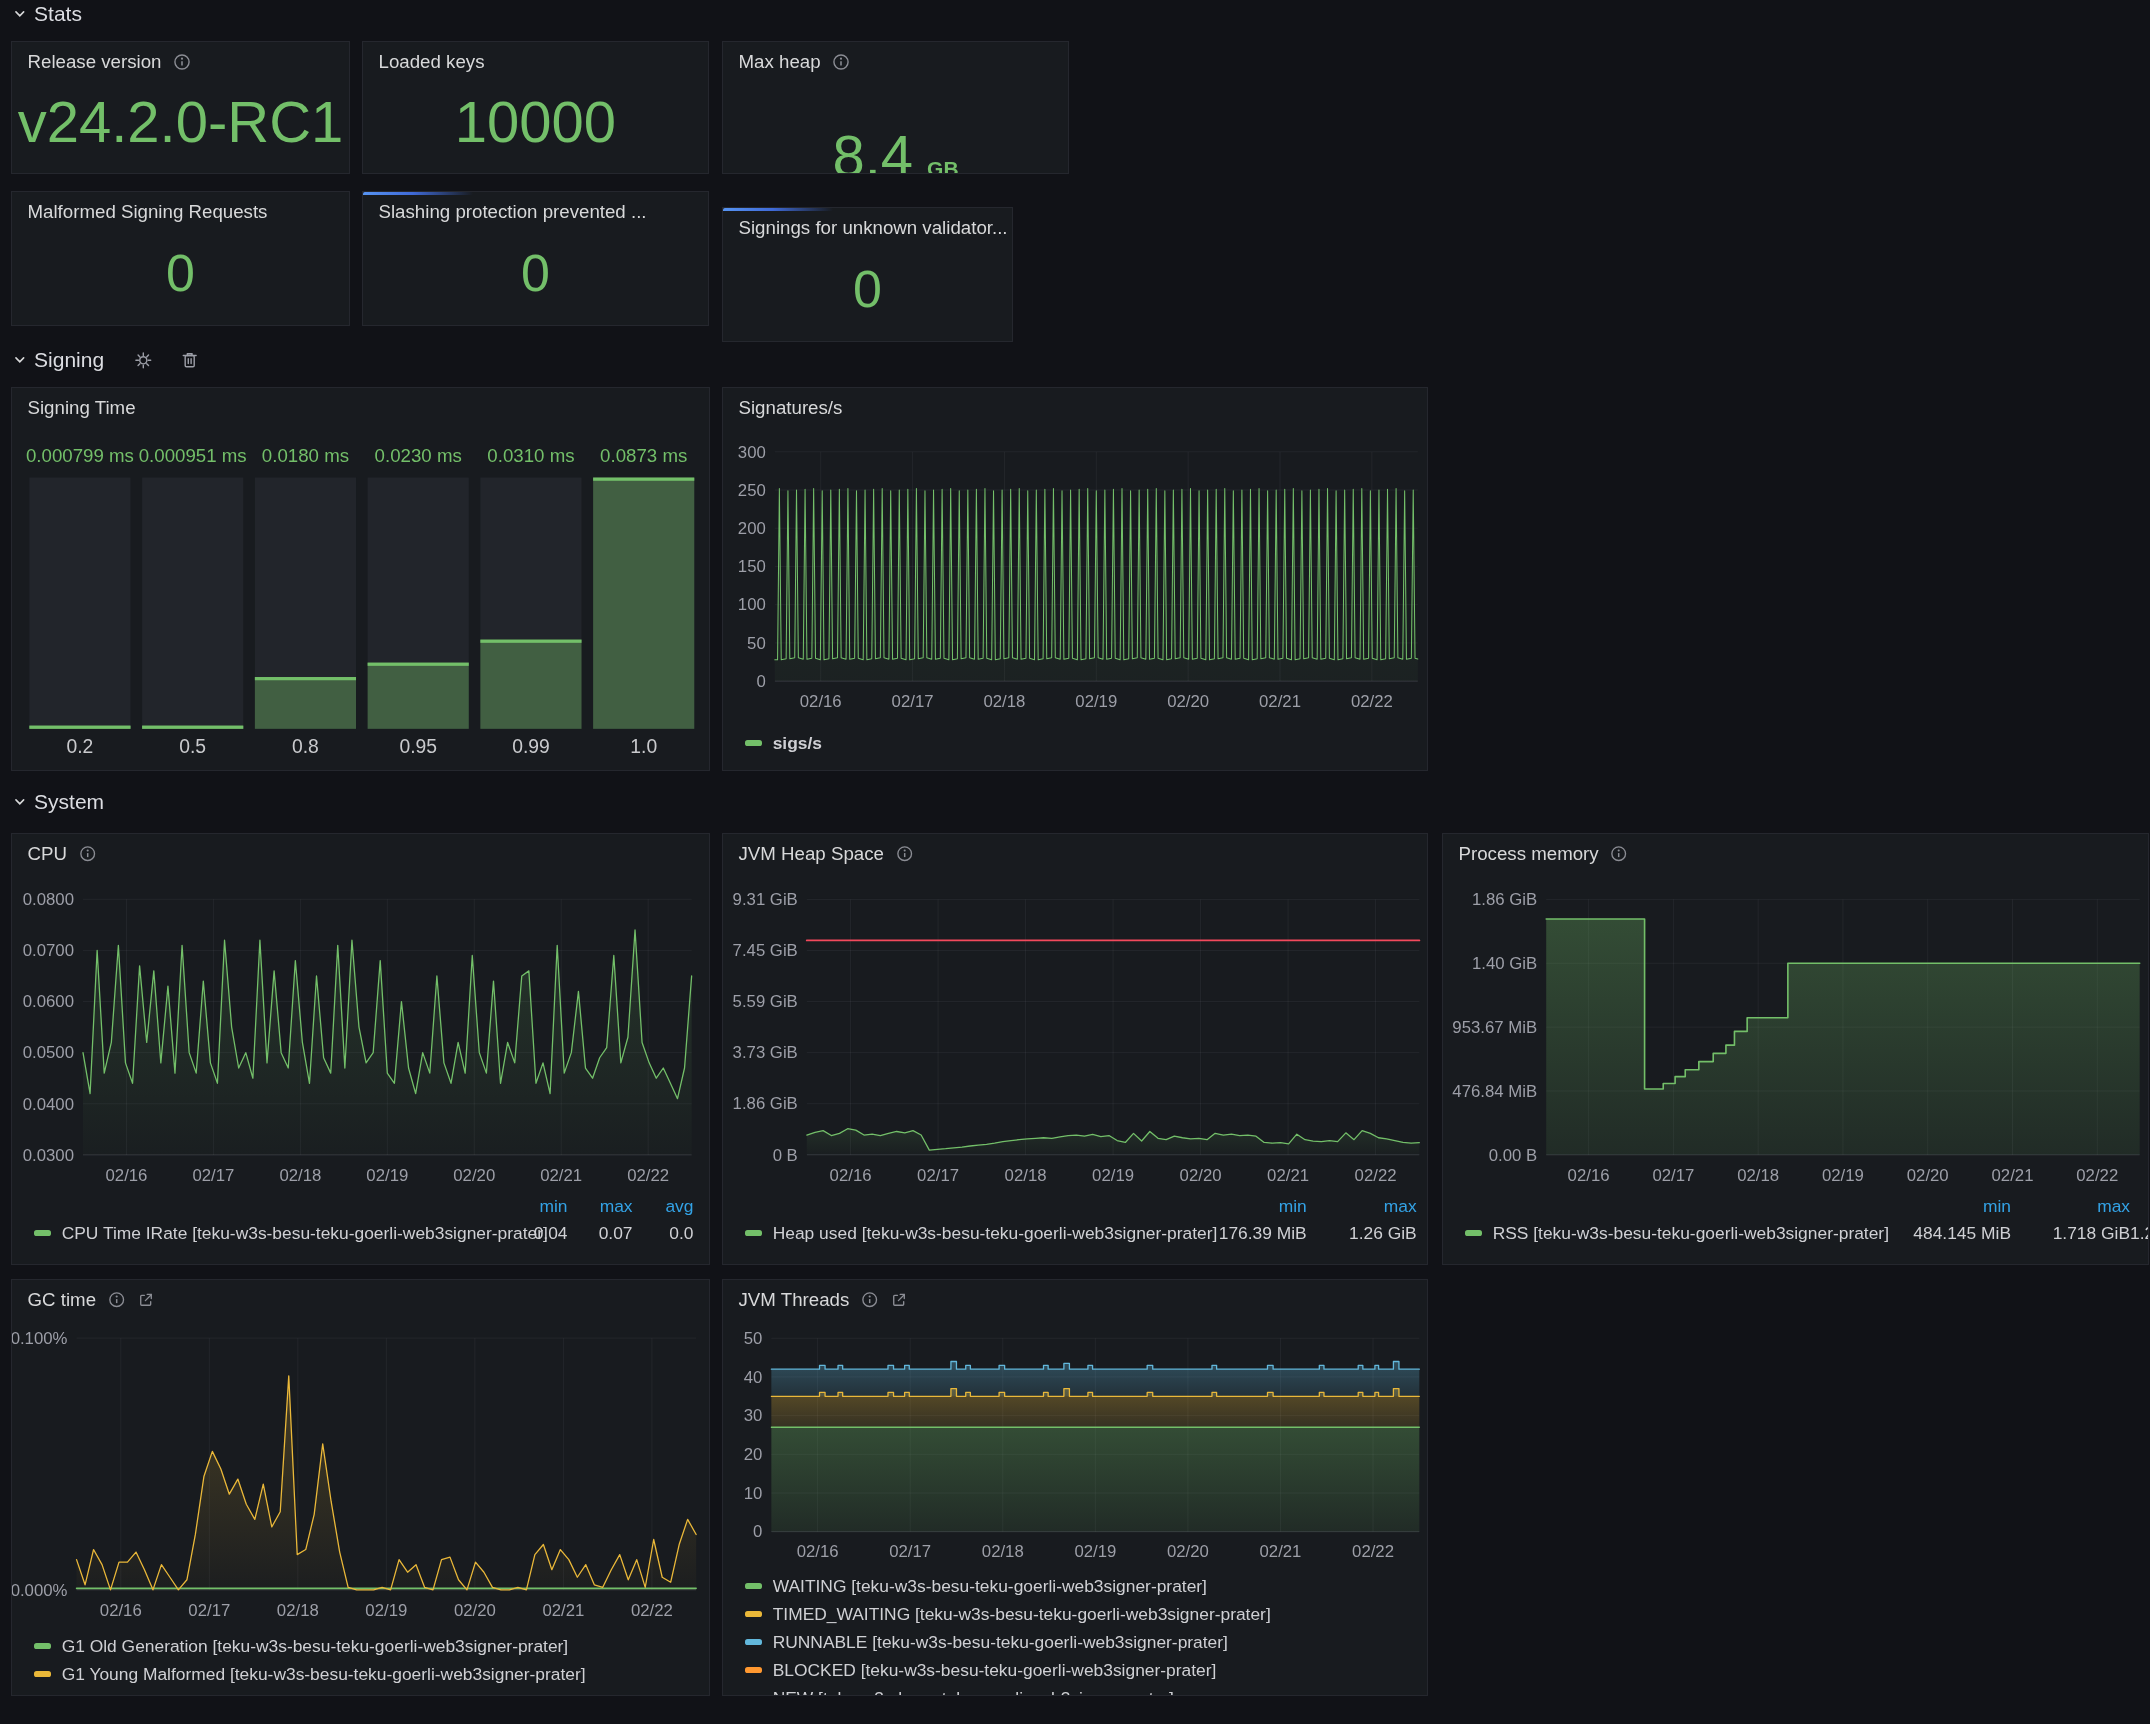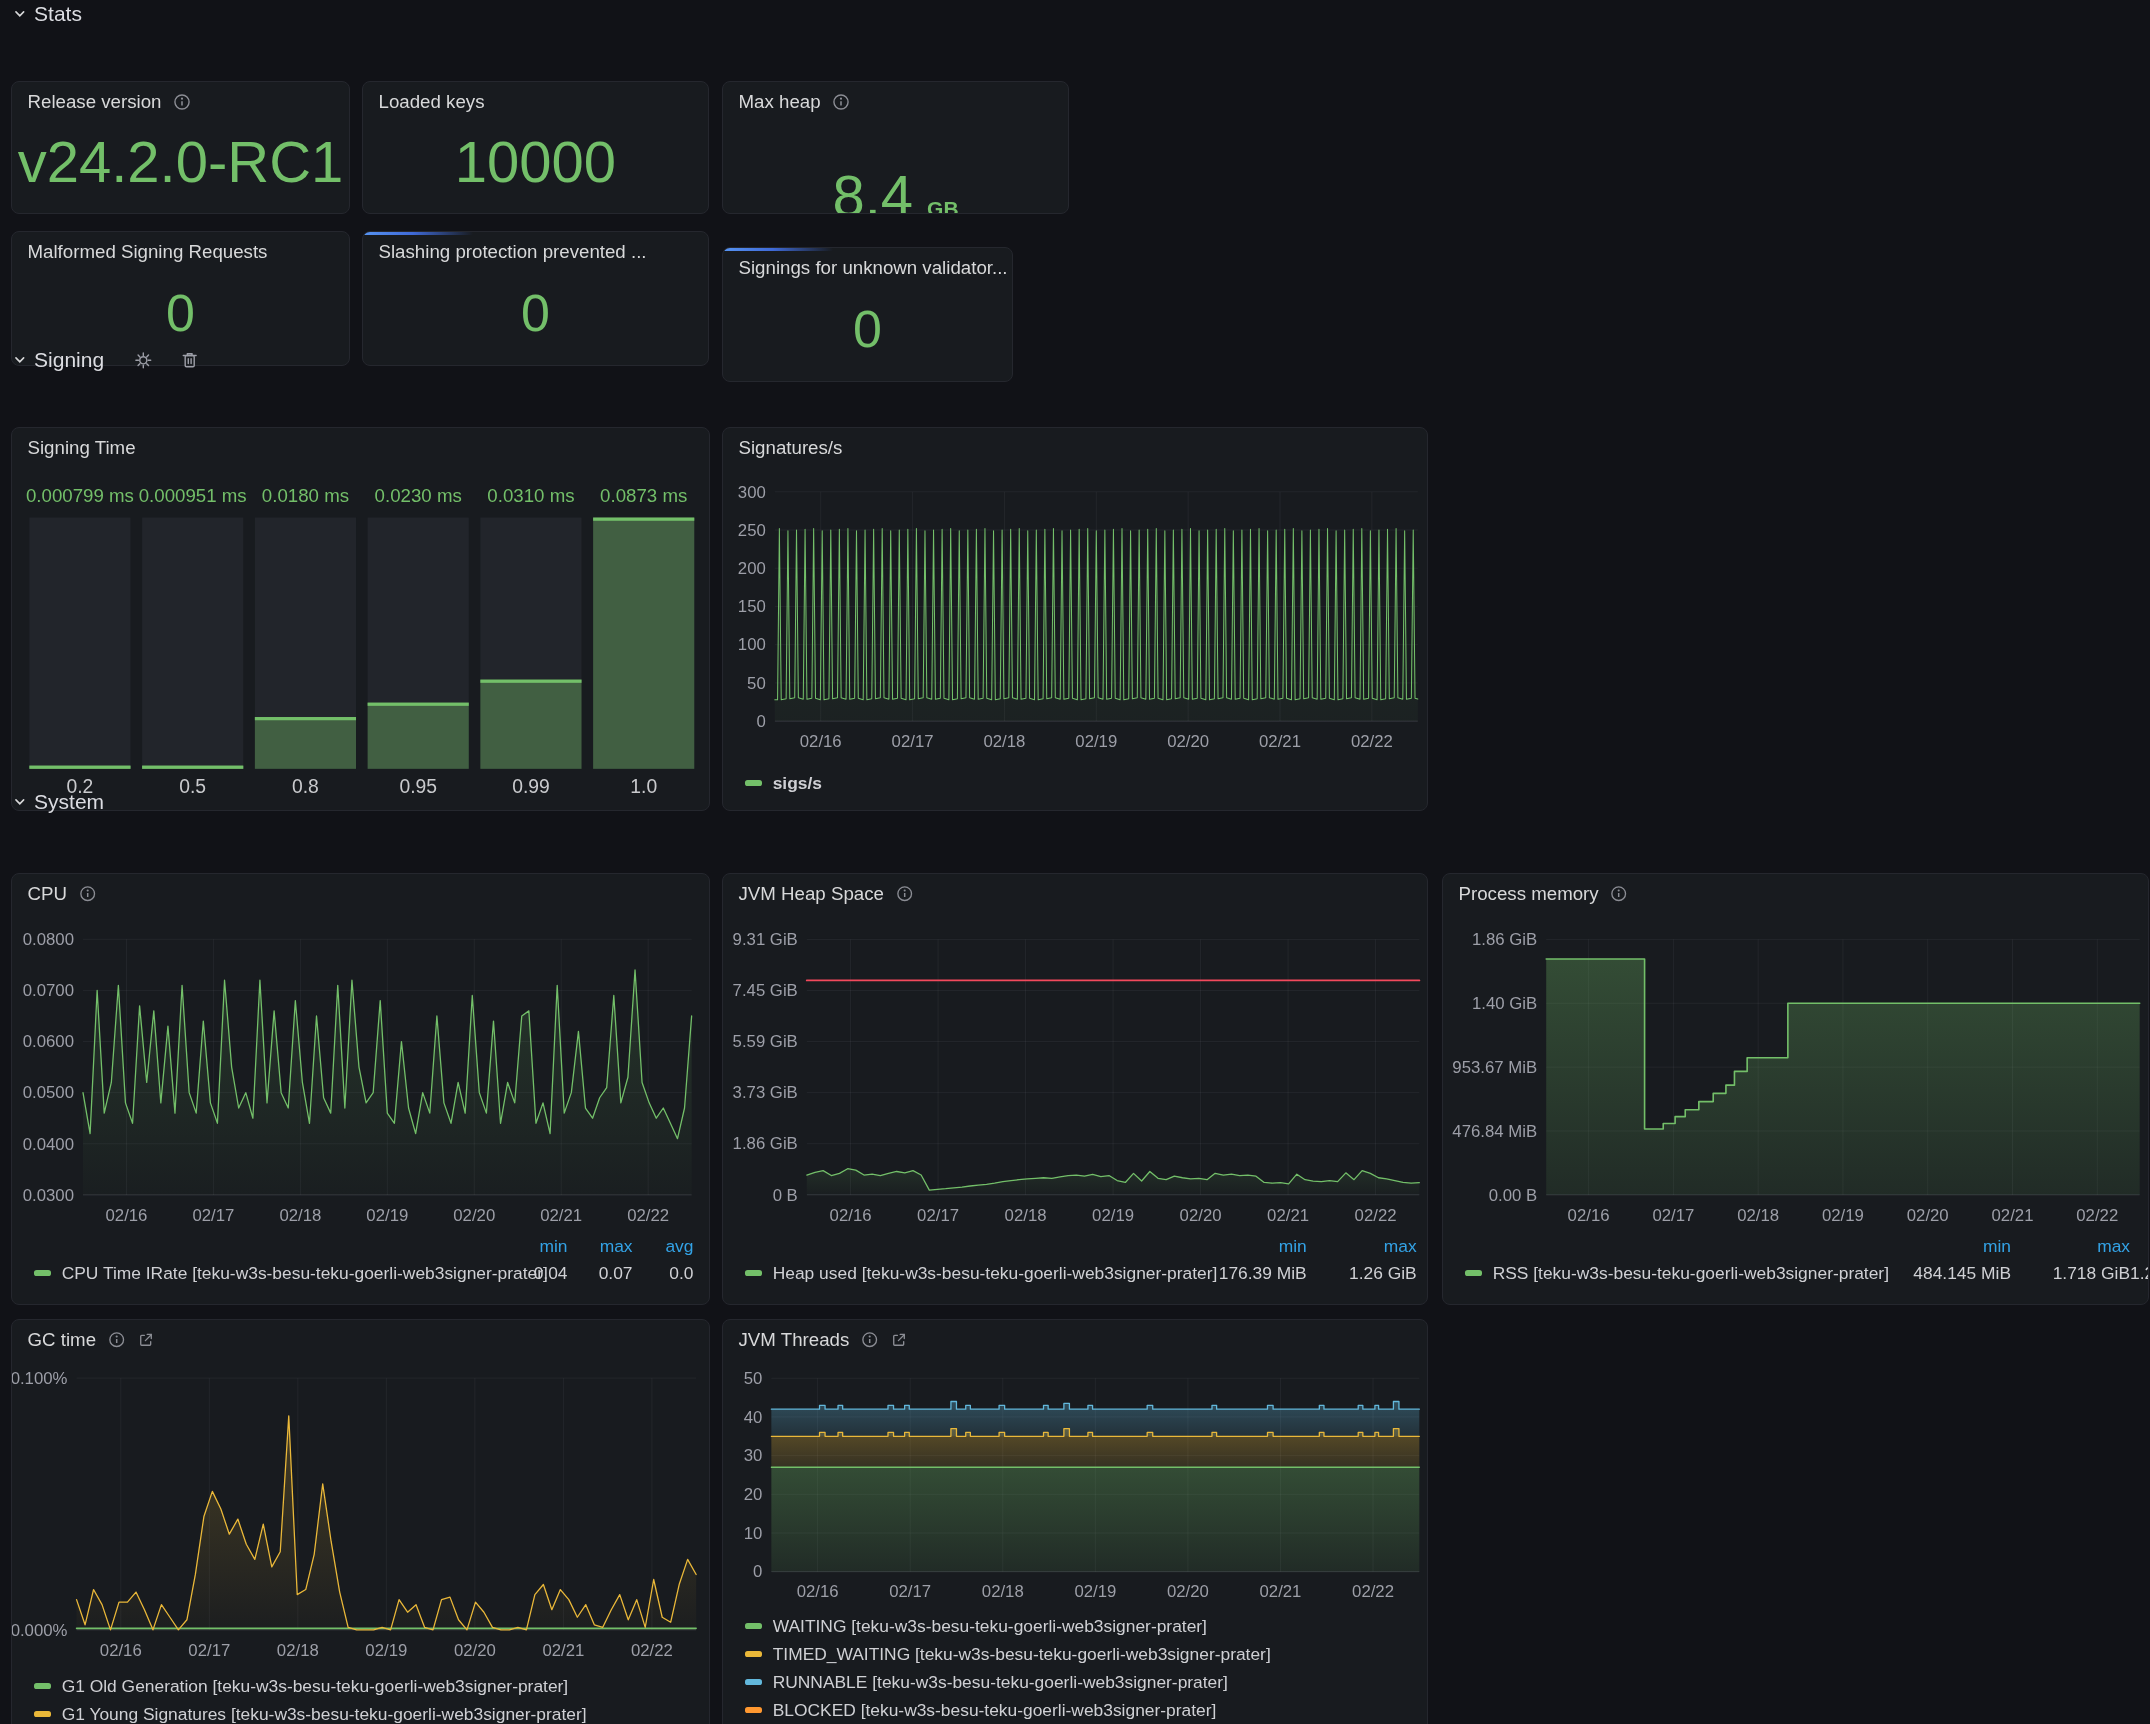--- a/index.html
+++ b/index.html
@@ -1,22 +1,22 @@
 <!DOCTYPE html>
 <html style="font-size:10.3px"><head>
 <meta charset="utf-8">
 <style>
   html,body{margin:0;padding:0;background:#0e0f13;}
   #root{position:relative;width:2151px;height:1725px;background:#111217;
         font-family:"Liberation Sans",sans-serif;overflow:hidden;color:#d8d9da;}
   .sec-h{position:absolute;display:flex;align-items:center;gap:9px;
          font-size:21px;font-weight:400;color:#dcdde2;height:28px;cursor:pointer;}
   .sec-h .chev{display:flex;align-items:center;}
-  .panel{position:absolute;background:#181b1f;border:0.6px solid #25272e;border-radius:8px;
-         box-sizing:border-box;overflow:hidden;margin-top:40px;}
+  .panel{position:absolute;background:#181b1f;border:0.6px solid #25272e;border-radius:0;
+         box-sizing:border-box;overflow:hidden;}
   .ptitle{position:absolute;top:9px;left:15.5px;display:flex;align-items:center;gap:11.6px;
           font-size:18.7px;font-weight:500;color:#d8d9da;white-space:nowrap;}
   .statv{position:absolute;left:0;right:0;top:35px;bottom:6.5px;display:flex;
          align-items:center;justify-content:center;color:#73bf69;font-weight:500;}
   .statv .big1{font-size:58px;}
   .statv .big2{font-size:52px;}
   .statv .unit{font-size:21px;margin-left:14px;font-weight:700;}
   .loadbar{position:absolute;top:0;left:0;height:2.6px;width:110px;border-radius:1.9px 0 0 0;
            background:linear-gradient(90deg,#5794f2 0%,#3f6ad8 45%,rgba(63,106,216,0) 100%);}
   svg.chart{position:absolute;left:0;top:0;}
@@ -484,21 +484,21 @@
         <path d="M100.0 477.7L1060.0 477.7" fill="none" stroke="#73bf69" stroke-width="2.5" stroke-linejoin="round" stroke-linecap="round"></path>
         <path d="M100.0 433.2L113.2 472.2L126.3 417.6L139.5 441.0L152.6 480.0L165.8 437.1L178.9 437.1L192.1 421.5L205.2 448.8L218.4 480.0L231.5 441.0L244.7 460.5L257.8 480.0L271.0 464.4L284.1 394.2L297.3 304.5L310.4 265.5L323.6 292.8L336.7 331.8L349.9 308.4L363.0 347.4L376.2 370.8L389.3 316.2L402.5 382.5L415.6 359.1L428.8 148.5L441.9 425.4L455.1 417.6L468.2 363.0L481.4 253.8L494.5 343.5L507.7 421.5L520.8 476.1L534.0 480.0L547.1 480.0L560.3 480.0L573.4 476.1L586.6 480.0L599.7 433.2L612.9 452.7L626.0 441.0L639.2 476.1L652.3 480.0L665.5 433.2L678.6 429.3L691.8 464.4L704.9 480.0L718.1 437.1L731.2 452.7L744.4 476.1L757.5 480.0L770.7 480.0L783.8 476.1L797.0 480.0L810.1 425.4L823.3 409.8L836.4 448.8L849.6 417.6L862.7 433.2L875.9 460.5L889.0 441.0L902.2 472.2L915.3 476.1L928.5 448.8L941.6 425.4L954.8 464.4L967.9 433.2L981.1 476.1L994.2 402.0L1007.4 460.5L1020.5 468.3L1033.7 409.8L1046.8 370.8L1060.0 394.2" fill="none" stroke="#eab839" stroke-width="2" stroke-linejoin="round" stroke-linecap="round"></path>
       </svg>
     <div class="slegend" style="top:352px;">
         <div class="slrow">
           <span class="sw" style="background: rgb(115, 191, 105);"></span>
           <span>G1 Old Generation [teku-w3s-besu-teku-goerli-web3signer-prater]</span>
         </div>
         <div class="slrow">
           <span class="sw" style="background: rgb(234, 184, 57);"></span>
-          <span>G1 Young Signatures [teku-w3s-besu-teku-goerli-web3signer-prater]</span>
+          <span>G1 Young Malformed [teku-w3s-besu-teku-goerli-web3signer-prater]</span>
         </div>
       </div>
   </div>
 
   <div class="panel" style="left:722px;top:1279px;width:706px;height:417px;">
     <div class="ptitle">
       <span>JVM Threads</span>
       <span class="icon">
         <svg width="17.4" height="17.4" viewBox="0 0 28 28">
             <circle cx="14" cy="14" r="11" fill="none" stroke="#8b8d94" stroke-width="2.2"></circle>

